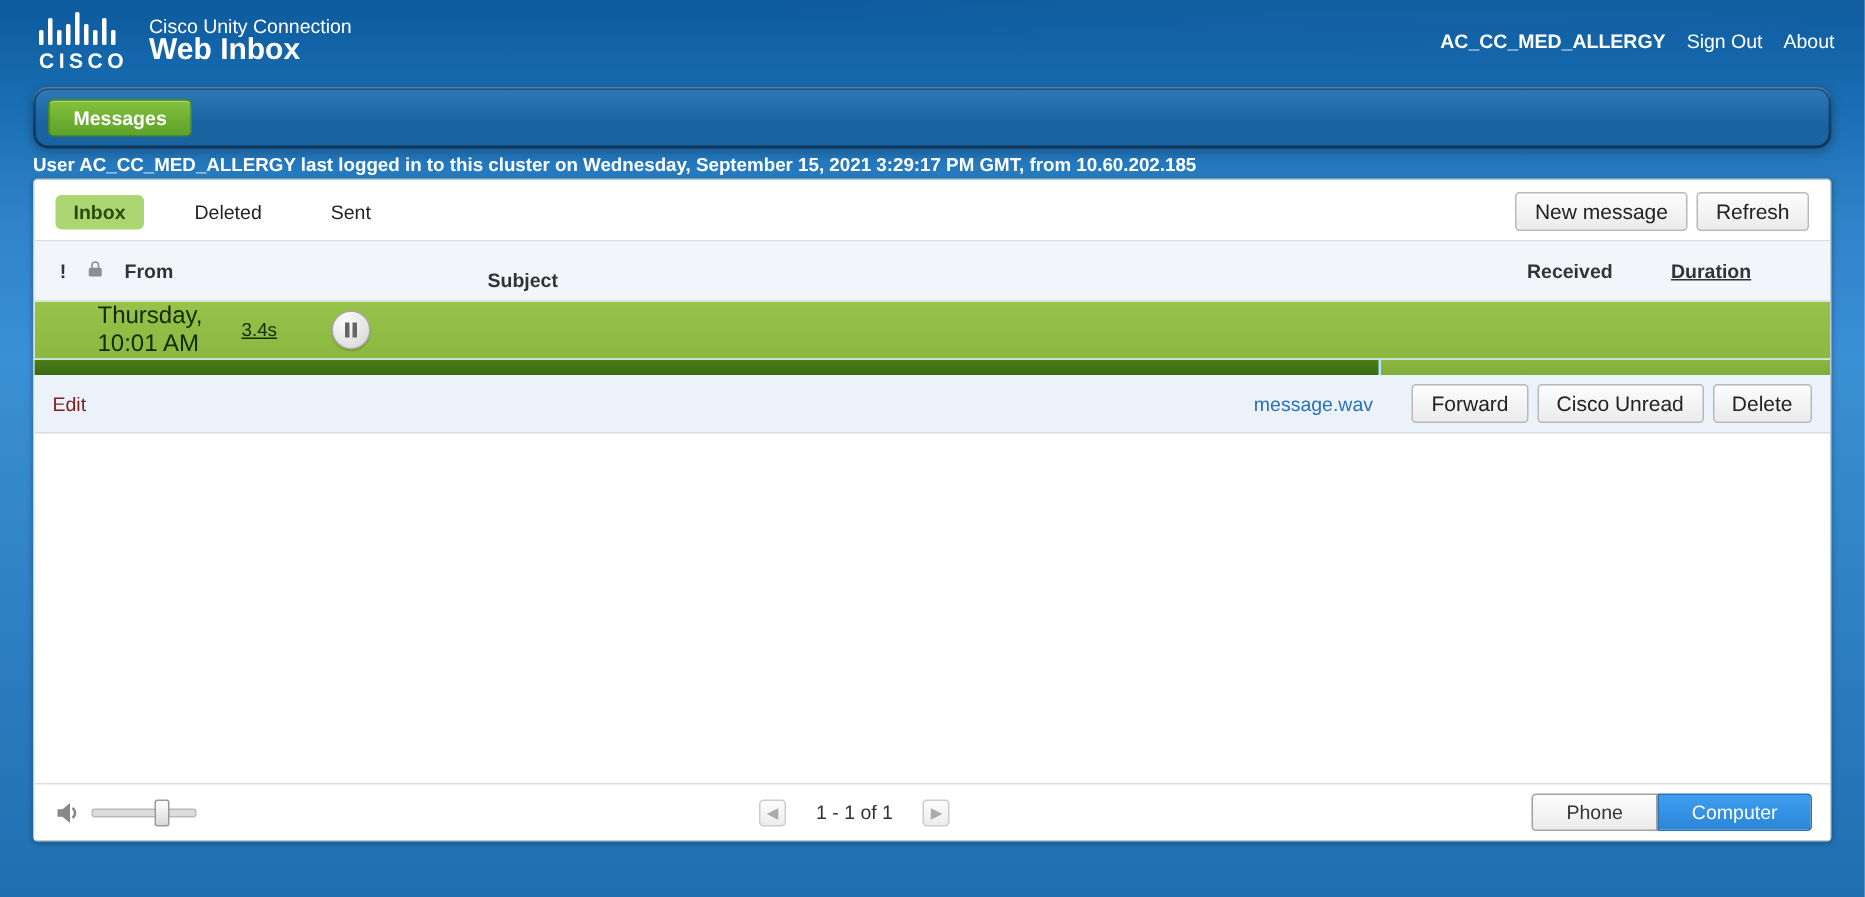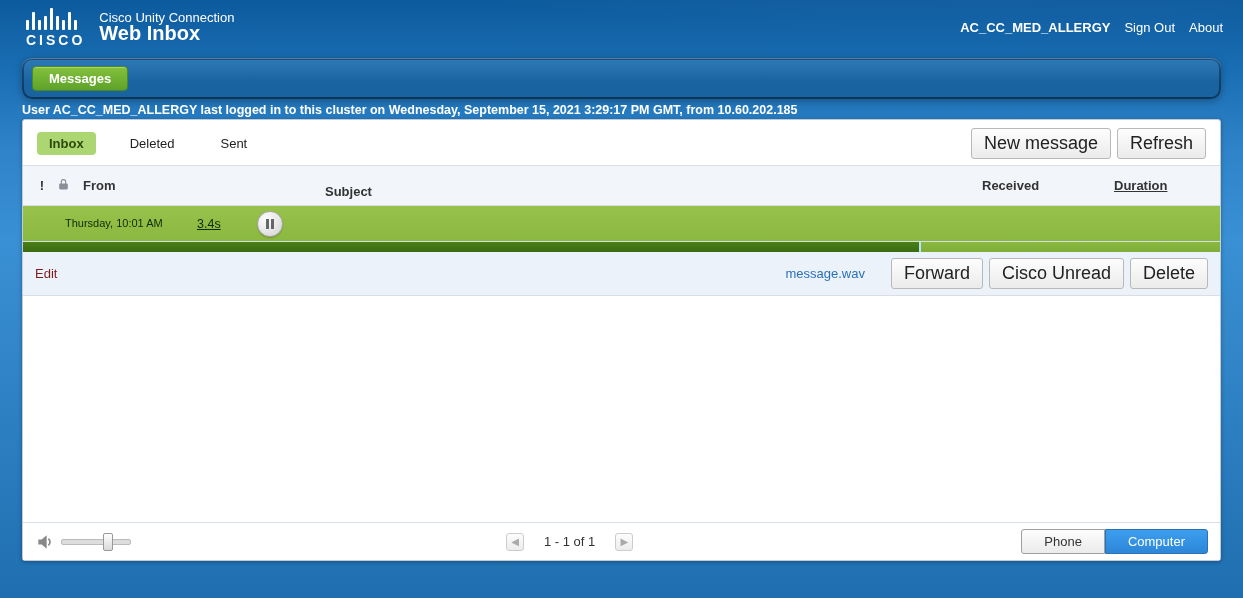--- a/index.html
+++ b/index.html
@@ -97,40 +97,40 @@
     background:#acd671;
     color:#2a4a0c;
     font-weight:bold;
   }
   .inbox-actions { margin-left:auto; display:flex; gap:6px; }
   .btn {
     background: linear-gradient(180deg,#fdfdfd,#ebebeb);
     border:1px solid #b8b8b8;
     border-radius:3px;
     padding:4px 12px;
-    font-size:18px;
+    font-size:14px;
     cursor:pointer;
     color:#222;
   }
 
   .grid-header {
     display:flex;
     align-items:center;
     background:#f2f5f9;
     border-bottom:1px solid #d7dee6;
     padding:6px 10px;
     font-weight:bold;
     color:#333;
     font-size:13px;
   }
   .col-flag { width:18px; text-align:center;}
   .col-lock { width:24px; text-align:center; color:#8a8f97;}
   .col-from { width:250px; padding-left:8px;}
   .col-subj { flex:1;margin-top:12px; }
-  .col-recv { width:132px; }
+  .col-recv { width:96px; }
   .col-dur  { width:60px;text-decoration:underline; }
   .col-ctrl { width:36px; }
 
   .grid-body { position:relative; flex:1; overflow-y:scroll; background:#fff; }
   .msg-row {
     display:flex;
     align-items:center;
     min-height:36px;
     font-size:12.5px;
     background: linear-gradient(180deg,#97c24b,#8bb840);
@@ -275,21 +275,21 @@
     <div class="col-recv">Received</div>
     <div class="col-dur">Duration</div>
     <div class="col-ctrl"></div>
   </div>
 
   <div class="grid-body">
     <div>
       <div class="msg-row">
         <div class="col-flag"></div>
         <div class="col-lock"></div>
-        <div class="col-recv" style="font-size:11px;line-height:1.2">Thursday, 10:01 AM</div>
+        <div class="col-recv" style="font-size:16px;line-height:1.2">Thursday, 10:01 AM</div>
         <div class="col-dur">3.4s</div>
         <div class="col-ctrl">
           <div class="msg-ctrl pause-icon">
               <span></span>
               <span></span>
             </div>
         </div>
       </div>
       <div class="progressbar-track">
         <div class="prog-fill"></div>

